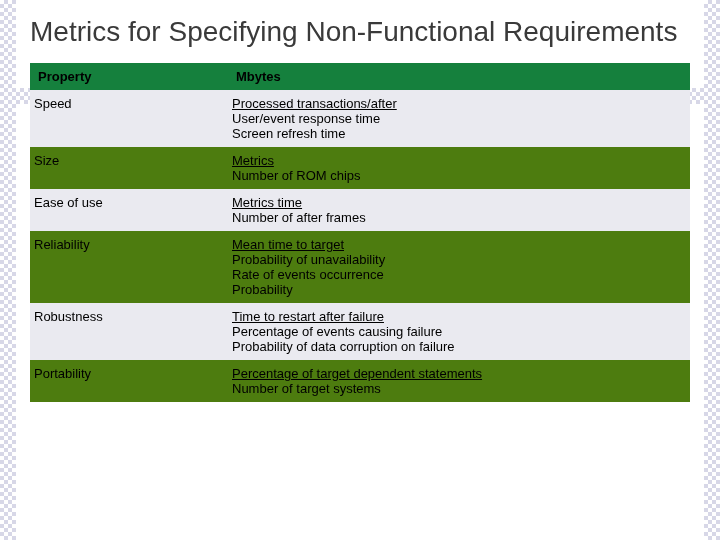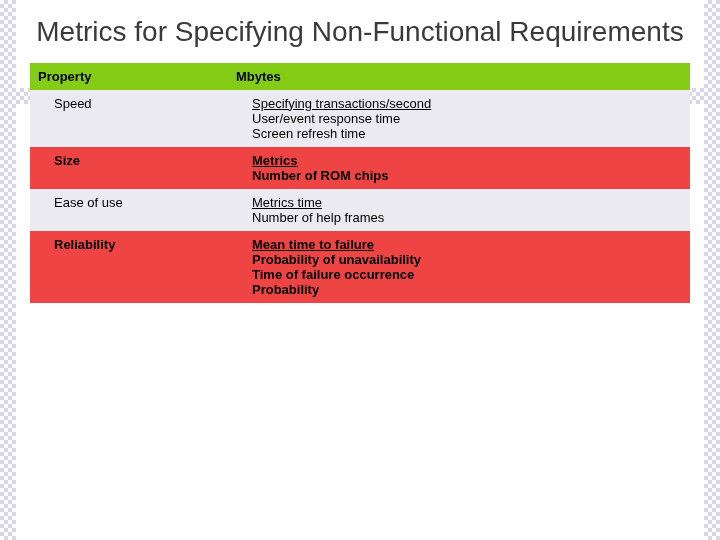--- a/index.html
+++ b/index.html
@@ -41,52 +41,52 @@
     background-size: 8px 8px;
     background-position: 0 0, 4px 4px;
     z-index: 0;
   }
   .checker-left { left: 0; }
   .checker-right { right: 0; }
   h1.title {
     position: relative;
     z-index: 2;
     margin: 0 0 14px 0;
-    text-align: center;
+    text-align: left;
     font-weight: normal;
     font-size: 28px;
     line-height: 1.2;
     color: #3a3a3a;
   }
   table.metrics {
     position: relative;
     z-index: 2;
     width: 100%;
     border-collapse: collapse;
     font-size: 13px;
     background: #fff;
   }
   table.metrics th {
     text-align: left;
-    background: #84cc16;
+    background: #15803d;
     color: #000;
     font-weight: bold;
     padding: 6px 8px;
   }
   table.metrics td {
-    padding: 6px 24px;
+    padding: 6px 4px;
     vertical-align: top;
   }
   table.metrics td.property {
     width: 30%;
     font-size: 13px;
     color: #000;
   }
   table.metrics tbody tr.odd td { background: #eaeaf0; }
-  table.metrics tbody tr.even td { background: #ef4444; font-weight: bold; }
+  table.metrics tbody tr.even td { background: #4d7c0f; }
   .measure-first {
     text-decoration: underline;
   }
   .measure-line {
     display: block;
   }
 </style>
 </head>
 <body>
 
@@ -101,43 +101,58 @@
     <thead>
       <tr>
         <th>Property</th>
         <th>Mbytes</th>
       </tr>
     </thead>
     <tbody id="tbody">
         <tr class="odd">
           <td class="property">Speed</td>
           <td>
-            <span class="measure-line measure-first">Specifying transactions/second</span>
+            <span class="measure-line measure-first">Processed transactions/after</span>
             <span class="measure-line">User/event response time</span>
             <span class="measure-line">Screen refresh time</span>
           </td>
         </tr>
         <tr class="even">
           <td class="property">Size</td>
           <td>
             <span class="measure-line measure-first">Metrics</span>
             <span class="measure-line">Number of ROM chips</span>
           </td>
         </tr>
         <tr class="odd">
           <td class="property">Ease of use</td>
           <td>
             <span class="measure-line measure-first">Metrics time</span>
-            <span class="measure-line">Number of help frames</span>
+            <span class="measure-line">Number of after frames</span>
           </td>
         </tr>
         <tr class="even">
           <td class="property">Reliability</td>
           <td>
-            <span class="measure-line measure-first">Mean time to failure</span>
+            <span class="measure-line measure-first">Mean time to target</span>
             <span class="measure-line">Probability of unavailability</span>
-            <span class="measure-line">Time of failure occurrence</span>
+            <span class="measure-line">Rate of events occurrence</span>
             <span class="measure-line">Probability</span>
+          </td>
+        </tr>
+        <tr class="odd">
+          <td class="property">Robustness</td>
+          <td>
+            <span class="measure-line measure-first">Time to restart after failure</span>
+            <span class="measure-line">Percentage of events causing failure</span>
+            <span class="measure-line">Probability of data corruption on failure</span>
+          </td>
+        </tr>
+        <tr class="even">
+          <td class="property">Portability</td>
+          <td>
+            <span class="measure-line measure-first">Percentage of target dependent statements</span>
+            <span class="measure-line">Number of target systems</span>
           </td>
         </tr>
       </tbody>
   </table>
 </div>
 
 </body></html>

